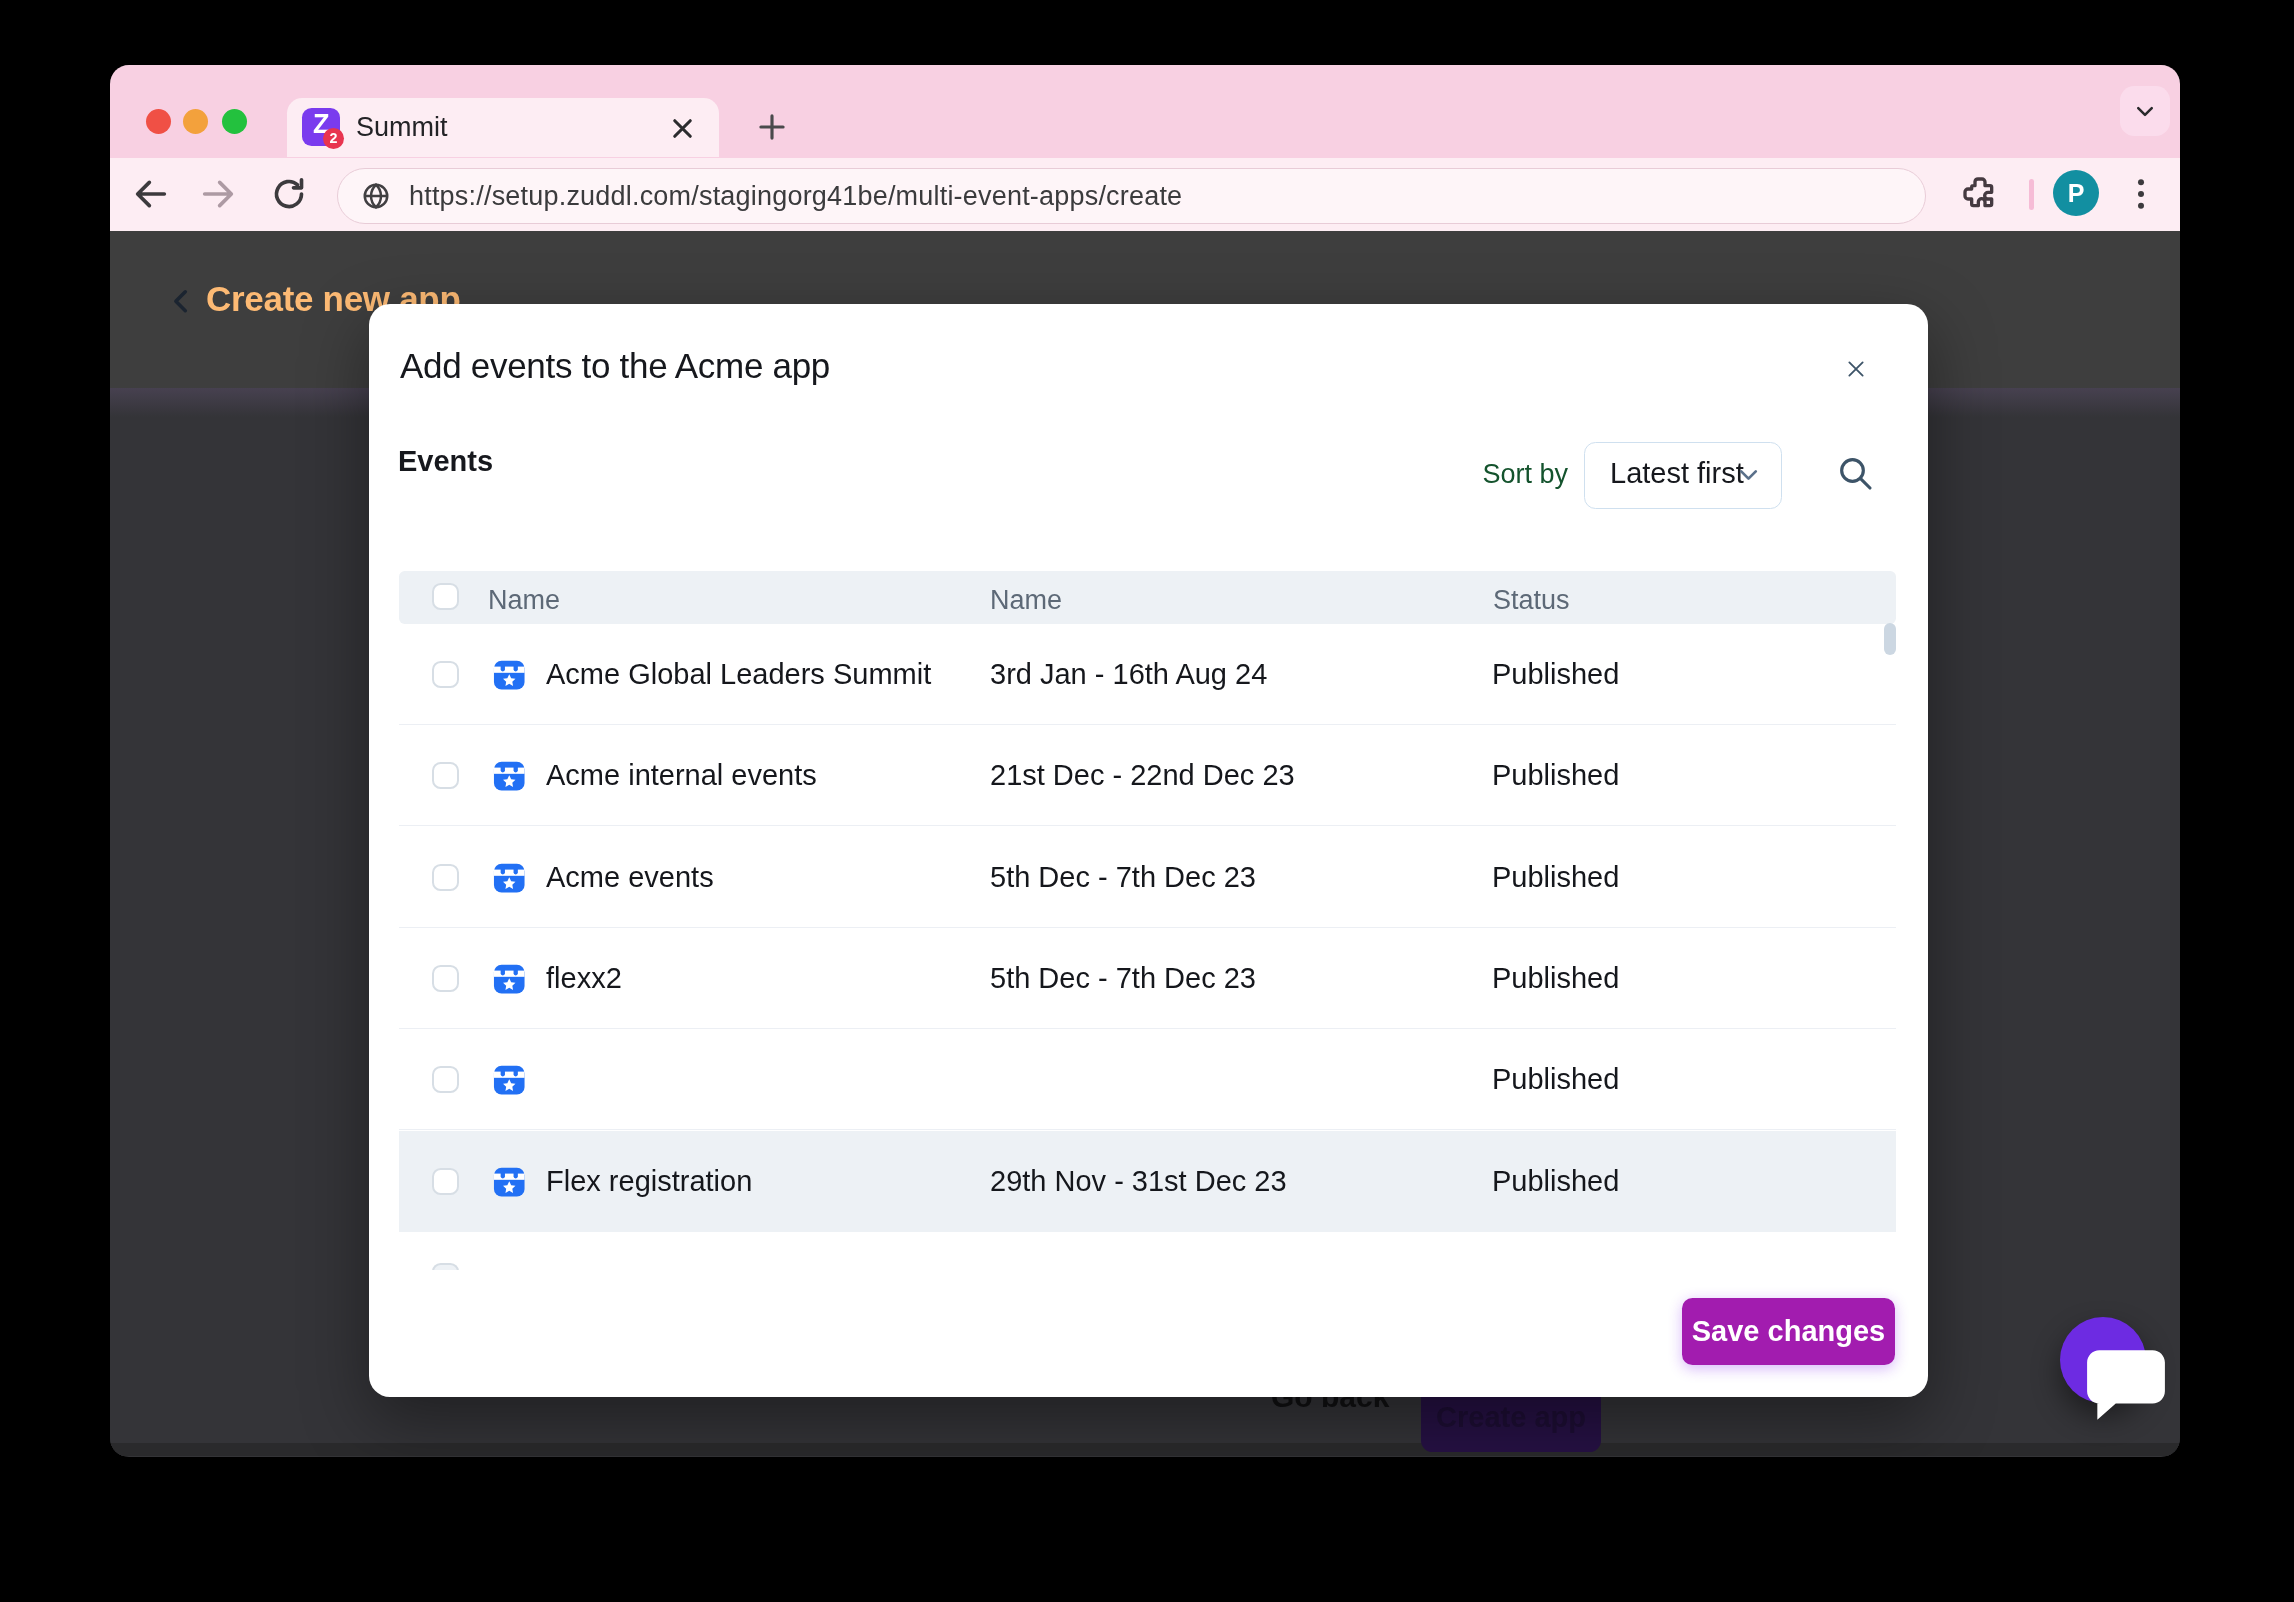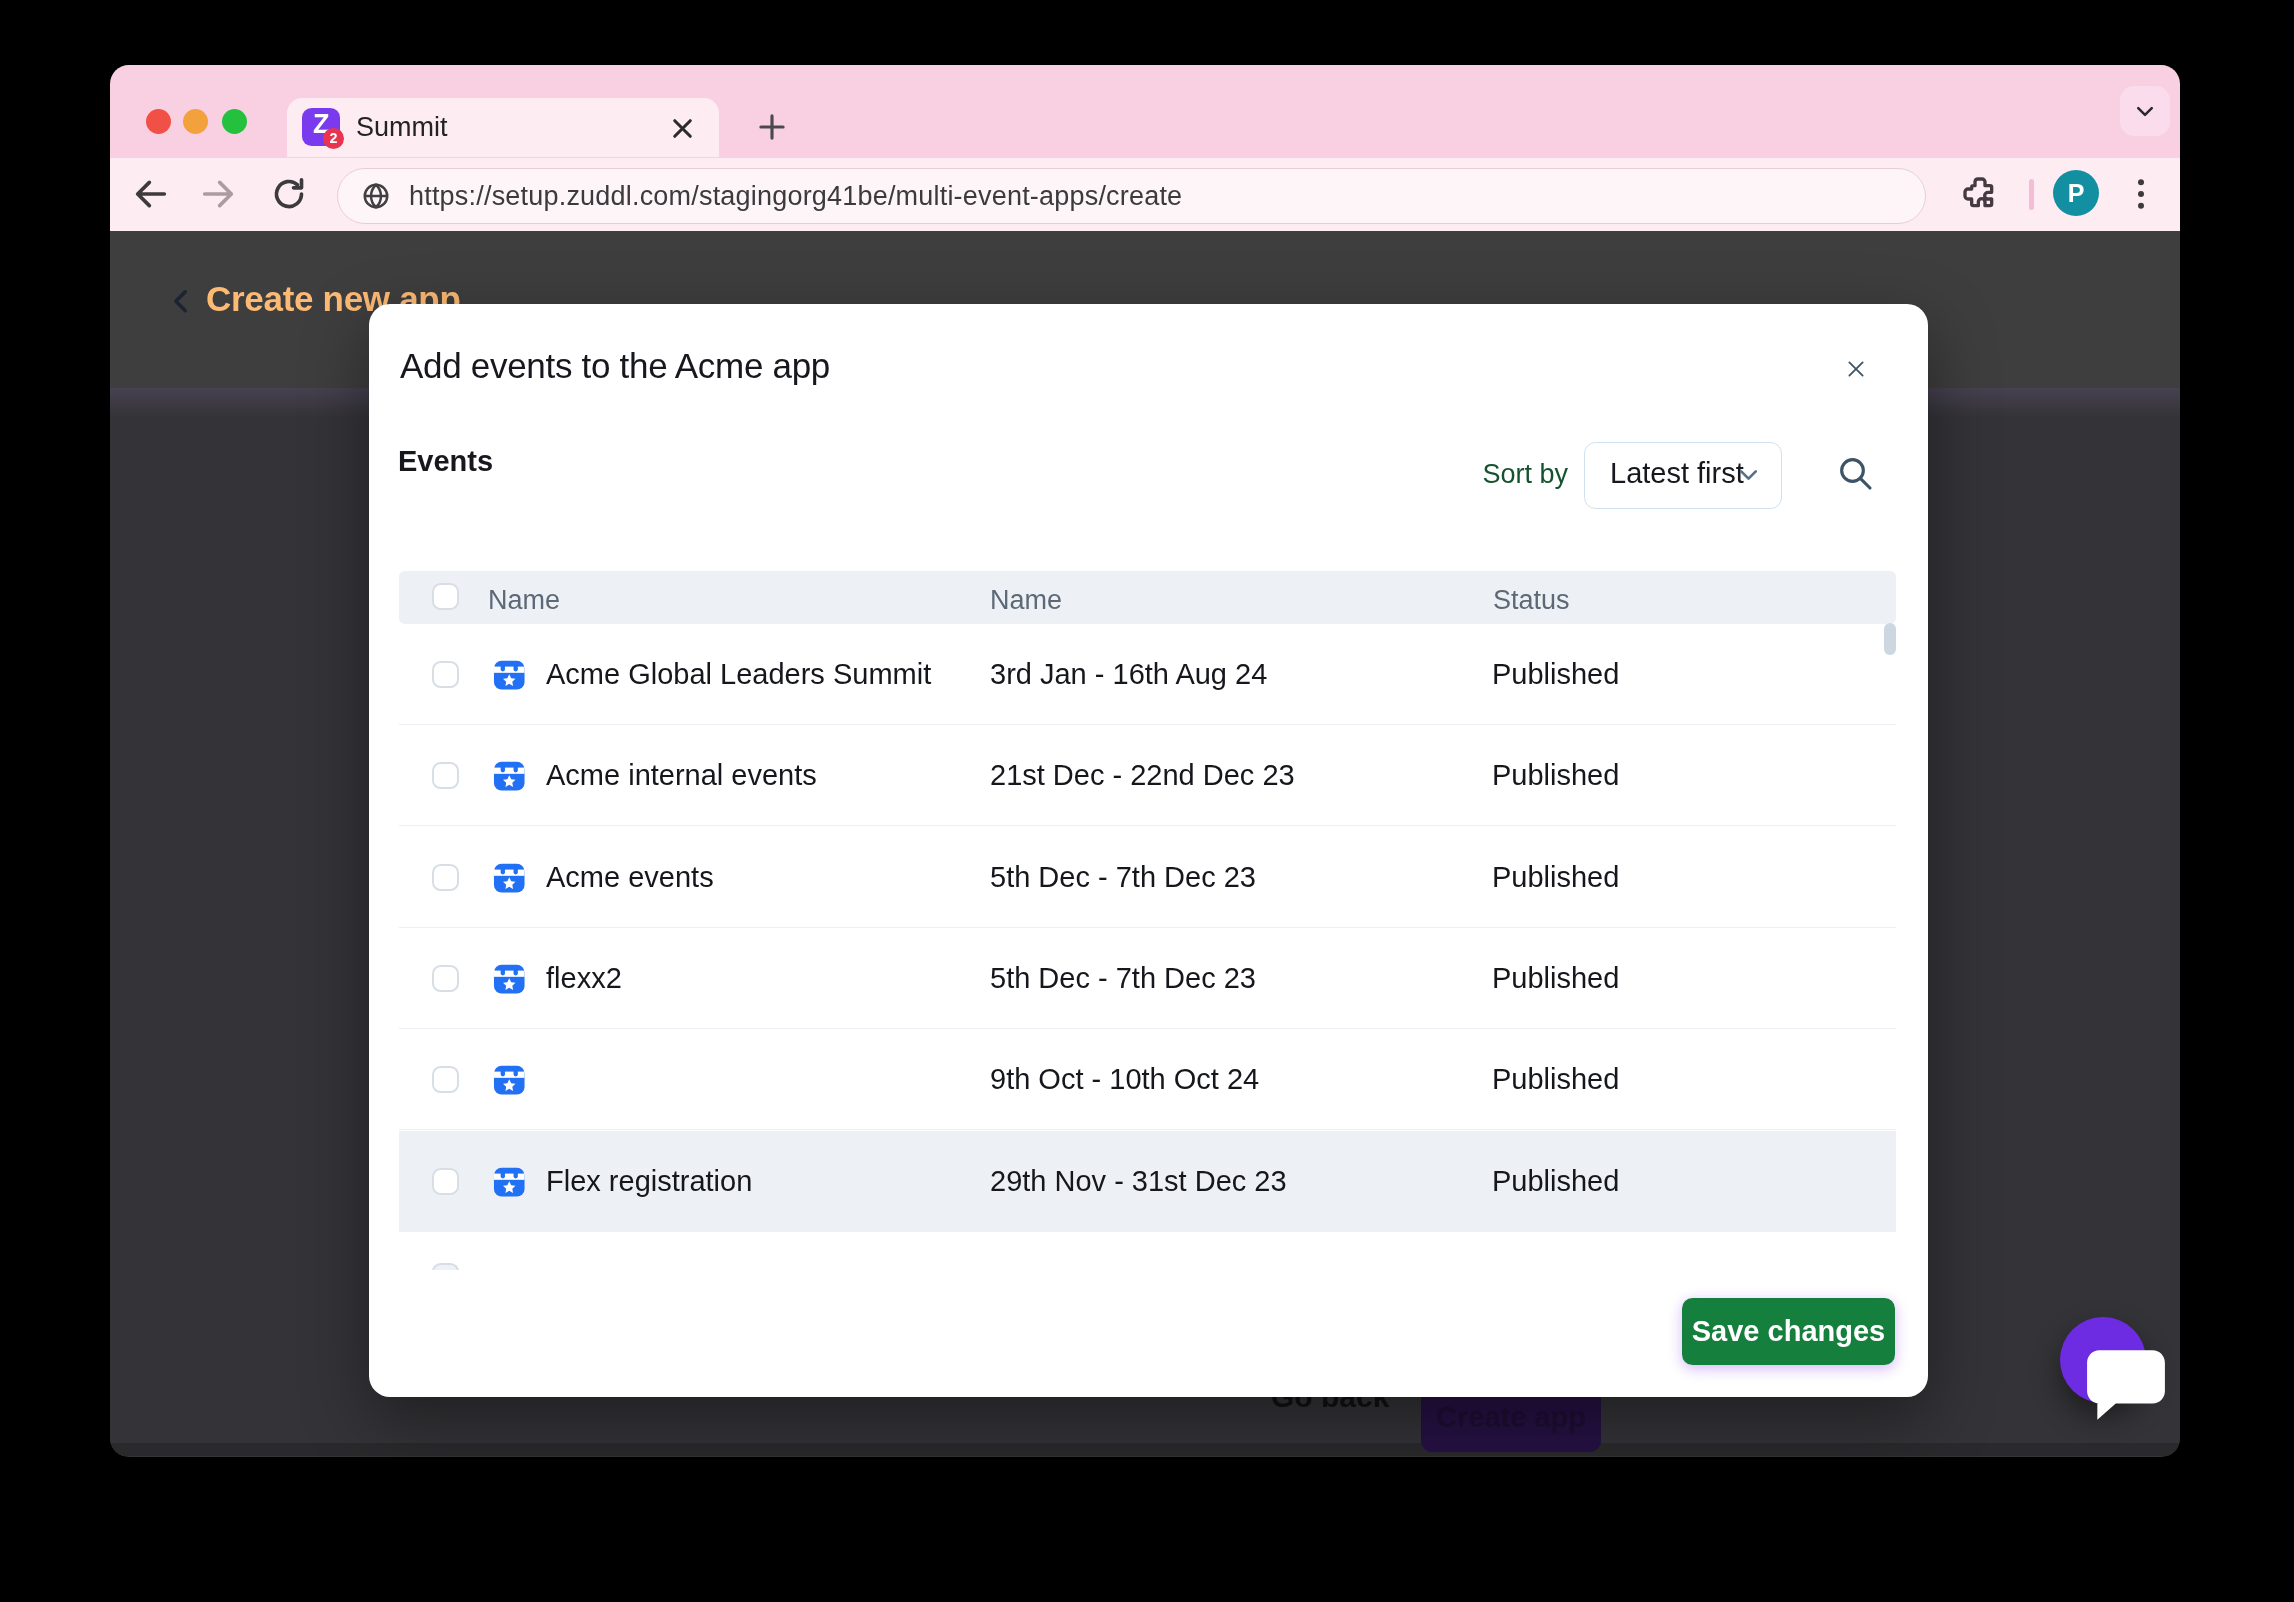--- a/index.html
+++ b/index.html
@@ -70,21 +70,21 @@
   .row{position:absolute;left:0;width:1497px;height:101px;background:#fff;}
   .row.sep{border-bottom:1.9px solid #eceff4;box-sizing:border-box;}
   .row.hl{background:#edf1f5;}
   .row .checkbox{position:absolute;left:32.5px;top:37px;}
   .row .cal{position:absolute;left:94px;top:34px;width:32.5px;height:32.5px;}
   .cell{position:absolute;top:0;height:101px;line-height:101px;font-size:29px;color:#15171c;white-space:nowrap;}
   .c-name{left:147px;} .c-date{left:591px;} .c-status{left:1093px;}
   #cb-sliver{position:absolute;left:32.5px;top:639px;width:27px;height:19px;border:2.9px solid #d7dee5;
     border-bottom:none;border-radius:8.6px 8.6px 0 0;background:#eef2f6;box-sizing:border-box;}
   #scroll-thumb{left:1515px;top:319px;width:12.4px;height:32px;border-radius:6.7px;background:#ccd7e2;}
-  #save-btn{left:1313px;top:994px;width:213px;height:67px;border-radius:10.5px;background:#15803d;
+  #save-btn{left:1313px;top:994px;width:213px;height:67px;border-radius:10.5px;background:#a21caf;
     color:#fff;font-size:29px;font-weight:bold;text-align:center;line-height:67px;box-shadow:0 3.8px 13.4px rgba(123,26,240,.3);}
   svg{display:block;width:100%;height:100%;}
 </style>
 </head>
 <body>
 
 <div id="window" class="abs">
 
   <div id="tabstrip" class="abs">
     <div id="light-red" class="abs light"></div>
@@ -276,21 +276,20 @@
             <div class="checkbox"></div>
             <span class="cal">
   <svg viewBox="0 0 34 34">
     <rect x="1" y="3" width="32" height="30" rx="8" fill="#2270f4"></rect>
     <rect x="1" y="9" width="32" height="6.5" fill="#ffffff"></rect>
     <rect x="8" y="5" width="4.5" height="9" rx="2.2" fill="#2270f4"></rect>
     <rect x="21.5" y="5" width="4.5" height="9" rx="2.2" fill="#2270f4"></rect>
     <path d="M17 17l2 4.1 4.5.6-3.3 3.1.8 4.4-4-2.2-4 2.2.8-4.4-3.3-3.1 4.5-.6z" fill="#ffffff"></path>
   </svg>
 </span>
-            <span class="cell c-date">9th Oct - 10th Oct 24</span>
             <span class="cell c-status">Published</span>
           </div>
           <div class="row hl" style="top: 507px;">
             <div class="checkbox"></div>
             <span class="cal">
   <svg viewBox="0 0 34 34">
     <rect x="1" y="3" width="32" height="30" rx="8" fill="#2270f4"></rect>
     <rect x="1" y="9" width="32" height="6.5" fill="#ffffff"></rect>
     <rect x="8" y="5" width="4.5" height="9" rx="2.2" fill="#2270f4"></rect>
     <rect x="21.5" y="5" width="4.5" height="9" rx="2.2" fill="#2270f4"></rect>

